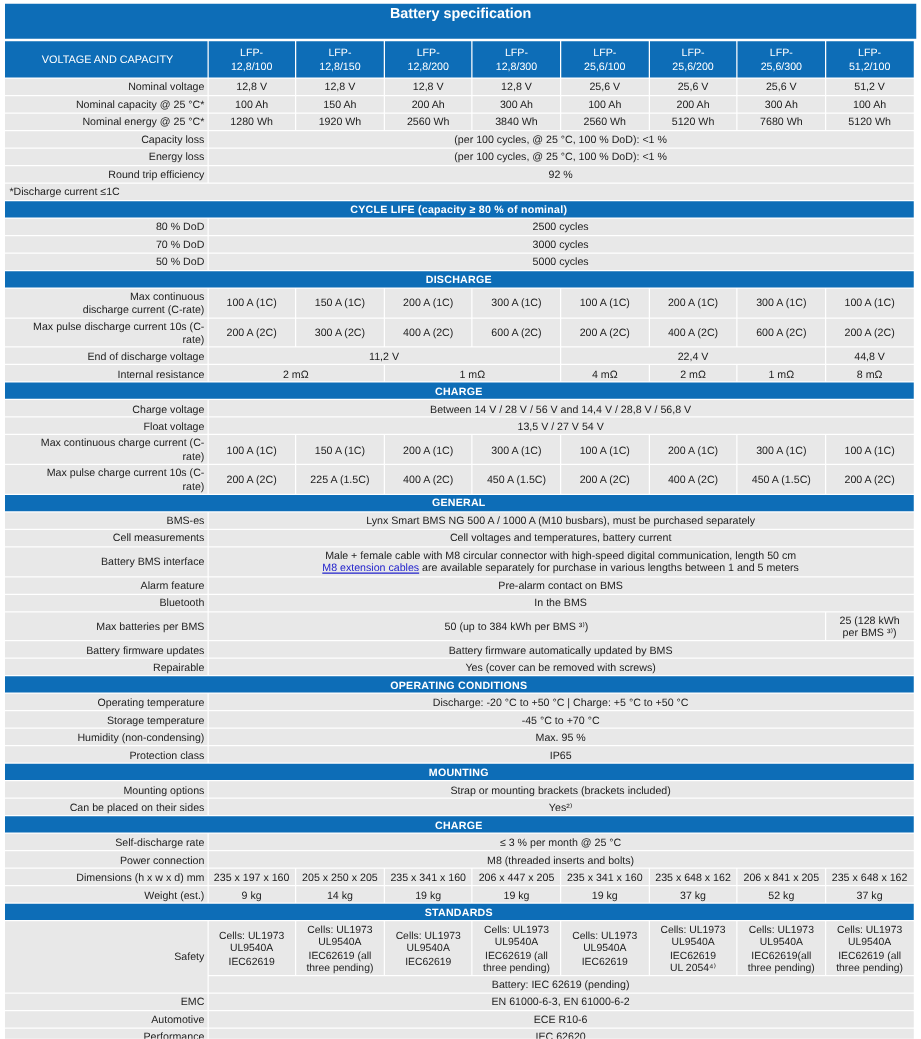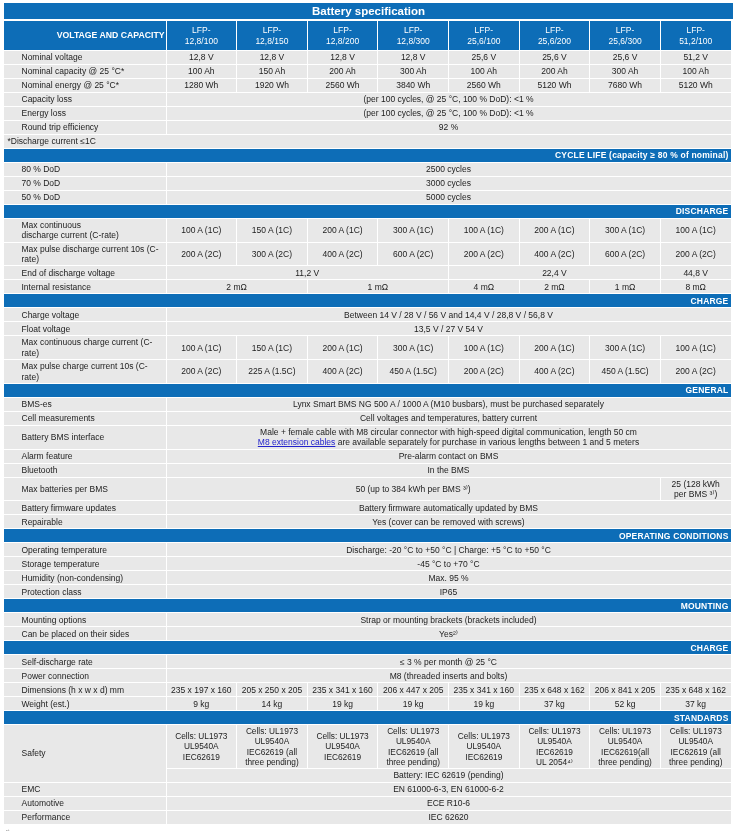--- a/index.html
+++ b/index.html
@@ -12,46 +12,46 @@
   body{
     width:737px;height:831px;
     font-family:"Liberation Sans","DejaVu Sans",sans-serif;
     color:var(--text);
     font-size:8.5px;
   }
   .page{padding:3px 4px 0 4px;}
   .title-bar{
     background:var(--blue);color:#fff;font-weight:bold;
     font-size:11.5px;text-align:center;
-    height:16px;line-height:16px;margin-bottom:1px;
+    height:28px;line-height:16px;margin-bottom:1px;
   }
   table.spec{
     width:729px;table-layout:fixed;
     border-collapse:separate;border-spacing:1.5px;
     margin-left:-1.5px;
   }
   col.c-label{width:162px;}
   th,td{overflow:hidden;}
   thead th{
     background:var(--blue);color:#fff;font-weight:normal;
     font-size:8.5px;vertical-align:middle;height:27px;
     white-space:pre-line;line-height:1.25;
   }
-  thead th.h-label{text-align:right;padding-left:4px;font-size:8.7px;font-weight:bold;}
+  thead th.h-label{text-align:center;padding-left:4px;font-size:8.7px;}
   td{
     background:var(--gray);
     height:11px;line-height:1.22;
     padding:1px 2px;
     vertical-align:middle;
   }
-  td.label{text-align:left;padding-left:18px;white-space:pre-line;}
+  td.label{text-align:right;padding-left:18px;white-space:pre-line;}
   td.value{text-align:center;white-space:pre-line;}
   td.section{
     background:var(--blue);color:#fff;font-weight:bold;
-    text-align:right;height:11px;letter-spacing:.2px;margin-left:28px;
+    text-align:center;height:11px;letter-spacing:.2px;margin-left:28px;
   }
   td.note{text-align:left;padding-left:4px;margin-top:16px;}
   td.multiline{font-size:8.3px;}
   a.cell-link{color:var(--link);text-decoration:underline;cursor:pointer;}
   .footnotes{padding:3px 2px 0 2px;line-height:1.45;font-size:8px;}
   .footnote{white-space:nowrap;}
   .footnote sup{font-size:6px;}
 </style>
 </head>
 <body>

